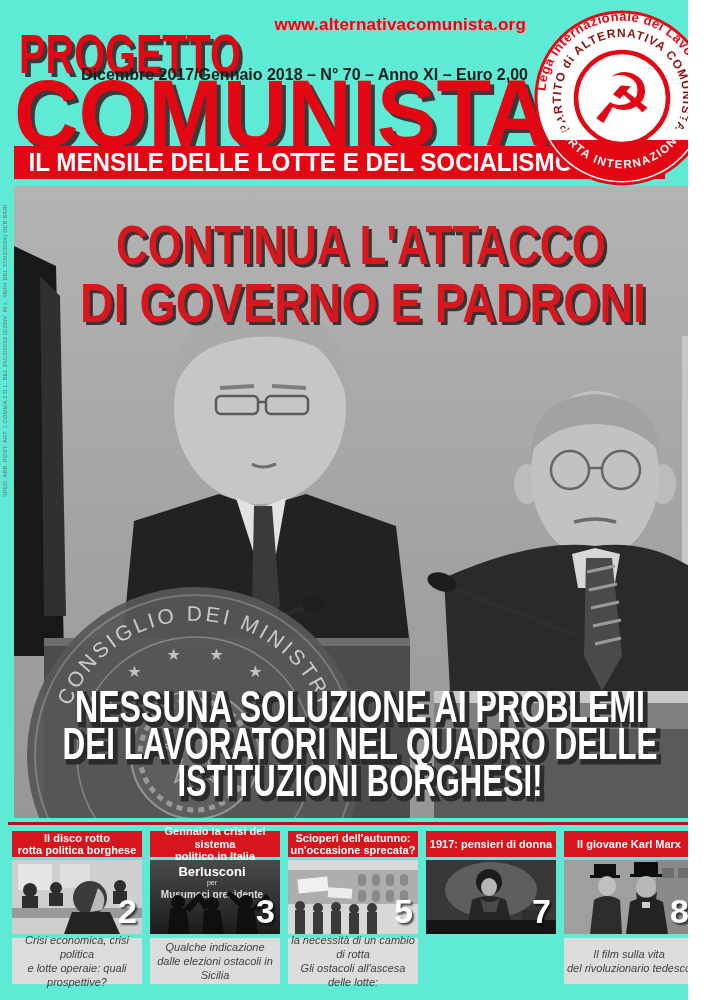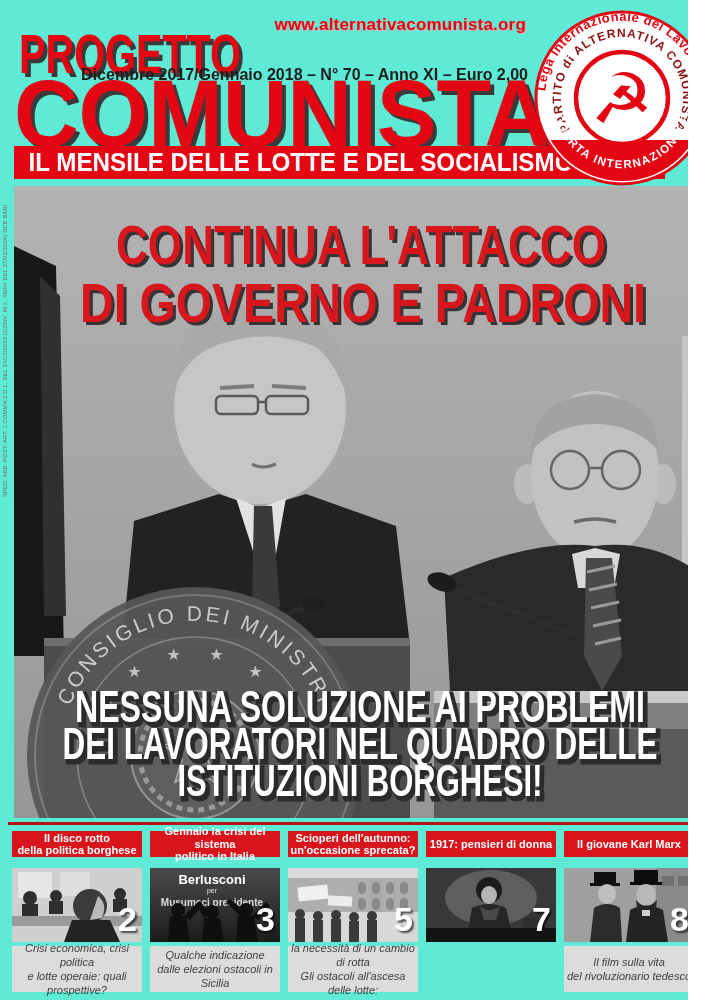--- a/index.html
+++ b/index.html
@@ -17,21 +17,21 @@
           width:320px;font-size:5.5px;color:#6a6a6a;letter-spacing:.3px;white-space:nowrap;}
   
   .photo{position:absolute;left:14px;top:186px;width:686px;height:632px;background:#a8a8a8;}
   .overlay{position:absolute;left:14px;top:186px;width:686px;height:632px;pointer-events:none;}
   
   .red-rule{position:absolute;left:8px;top:822px;width:696px;height:3px;background:#b5121b;}
   .col{position:absolute;top:831px;width:130px;}
   .col .hdr{height:26px;background:#d8141c;color:#fff;display:flex;flex-direction:column;
             justify-content:center;align-items:center;text-align:center;
             font-size:11px;line-height:12.5px;font-weight:bold;}
-  .col .img{position:relative;margin-top:11px;width:130px;height:74px;overflow:hidden;background:#888;}
+  .col .img{position:relative;margin-top:3px;width:130px;height:74px;overflow:hidden;background:#888;}
   .col .pnum{position:absolute;right:5px;bottom:6px;font-size:34px;font-weight:bold;color:#fff;
              text-shadow:2px 2px 2px rgba(0,0,0,.65);line-height:1;}
   .col .cap{margin-top:4px;height:46px;background:#dcdcdc;display:flex;flex-direction:column;
             justify-content:center;align-items:center;text-align:center;
             font-size:11px;line-height:14px;font-style:italic;color:#3f3f3f;}
   .c1{left:12px}.c2{left:150px}.c3{left:288px}.c4{left:426px}.c5{left:564px}
 </style>
 </head>
 <body>
 
@@ -188,21 +188,21 @@
       <text x="349" y="613" text-anchor="middle" font-size="44" fill="#2b2b2b" stroke="#2b2b2b" stroke-width="5" textLength="365" lengthAdjust="spacingAndGlyphs">ISTITUZIONI BORGHESI!</text>
       <text x="346" y="610" text-anchor="middle" font-size="44" fill="#ffffff" textLength="365" lengthAdjust="spacingAndGlyphs">ISTITUZIONI BORGHESI!</text>
     </g>
   </svg>
 
   <div class="red-rule"></div>
 
   <div class="col c1">
     <div class="hdr">
       <span>Il disco rotto</span>
-        <span>della politica borghese</span>
+        <span>rotta politica borghese</span>
     </div>
     <div class="img">
       <svg width="130" height="74">
         <rect width="130" height="74" fill="#cfcfcf"></rect>
         <rect x="6" y="4" width="34" height="26" fill="#e6e6e6"></rect>
           <rect x="48" y="4" width="30" height="24" fill="#dedede"></rect>
         <g fill="#2e2e2e">
           <circle cx="18" cy="30" r="7"></circle>
             <rect x="10" y="36" width="16" height="14"></rect>
           <circle cx="44" cy="28" r="6"></circle>

